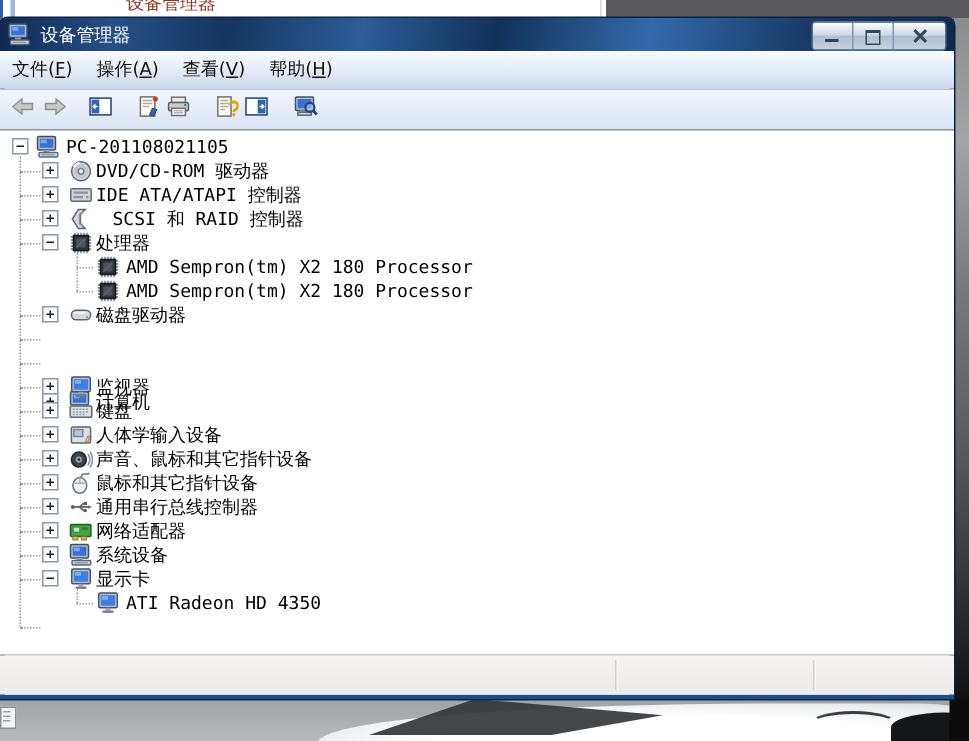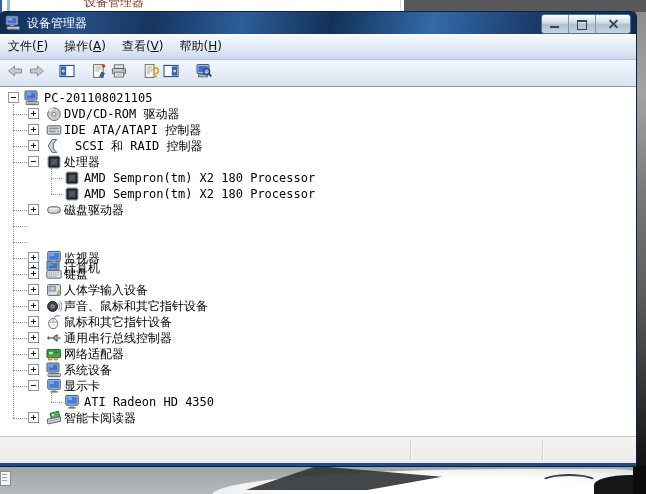--- a/index.html
+++ b/index.html
@@ -371,32 +371,20 @@
         <div class="tree-row lvl2" style="top: 307px; padding-left: 34px;">
           <span class="icon" style="left: 64px;"><svg viewBox="0 0 16 16">
               <rect x="1.8" y="1.4" width="12.4" height="9.8" rx="1" fill="#b6c1cc" stroke="#455363"></rect>
               <rect x="3.2" y="2.8" width="9.6" height="7" fill="#3f7de0"></rect>
               <rect x="3.8" y="3.3" width="4.2" height="2.6" fill="#84abf0"></rect>
               <rect x="6.4" y="11.2" width="3.2" height="1.8" fill="#95a1ae"></rect>
               <rect x="4.4" y="13" width="7.2" height="1.6" fill="#6f7b88"></rect>
             </svg></span>
           <span class="lbl" style="left: 84px;">ATI Radeon HD 4350</span>
         </div>
-        <div class="tree-row lvl1" style="top: 323px;">
-          <span class="expander plus" style="left: 28px;"></span>
-          <span class="icon" style="left: 46px;"><svg viewBox="0 0 16 16">
-              <g transform="rotate(-14 9 5)">
-                <rect x="4.6" y="2.2" width="8.6" height="5.6" rx="0.6" fill="#57b057" stroke="#2c6e2c"></rect>
-                <rect x="6" y="3.6" width="2.2" height="1.6" fill="#cfe9cf"></rect>
-              </g>
-              <path d="M1.4 9.2l13-2.4.4 4.4-13 2.8z" fill="#d3d7dd" stroke="#5f6670"></path>
-              <path d="M2.6 11.4l10.6-2.2" stroke="#9aa1aa"></path>
-            </svg></span>
-          <span class="lbl" style="left: 64px;">智能卡阅读器</span>
-        </div>
         <div class="trunk" style="left: 13px; top: 17px; height: 314px;"></div>
         <div class="hstub" style="left: 13px; top: 27px; width: 14px;"></div>
         <div class="hstub" style="left: 13px; top: 43px; width: 14px;"></div>
         <div class="hstub" style="left: 13px; top: 59px; width: 14px;"></div>
         <div class="hstub" style="left: 13px; top: 75px; width: 14px;"></div>
         <div class="hstub" style="left: 13px; top: 123px; width: 14px;"></div>
         <div class="hstub" style="left: 13px; top: 139px; width: 14px;"></div>
         <div class="hstub" style="left: 13px; top: 155px; width: 14px;"></div>
         <div class="hstub" style="left: 13px; top: 171px; width: 14px;"></div>
         <div class="hstub" style="left: 13px; top: 187px; width: 14px;"></div>

